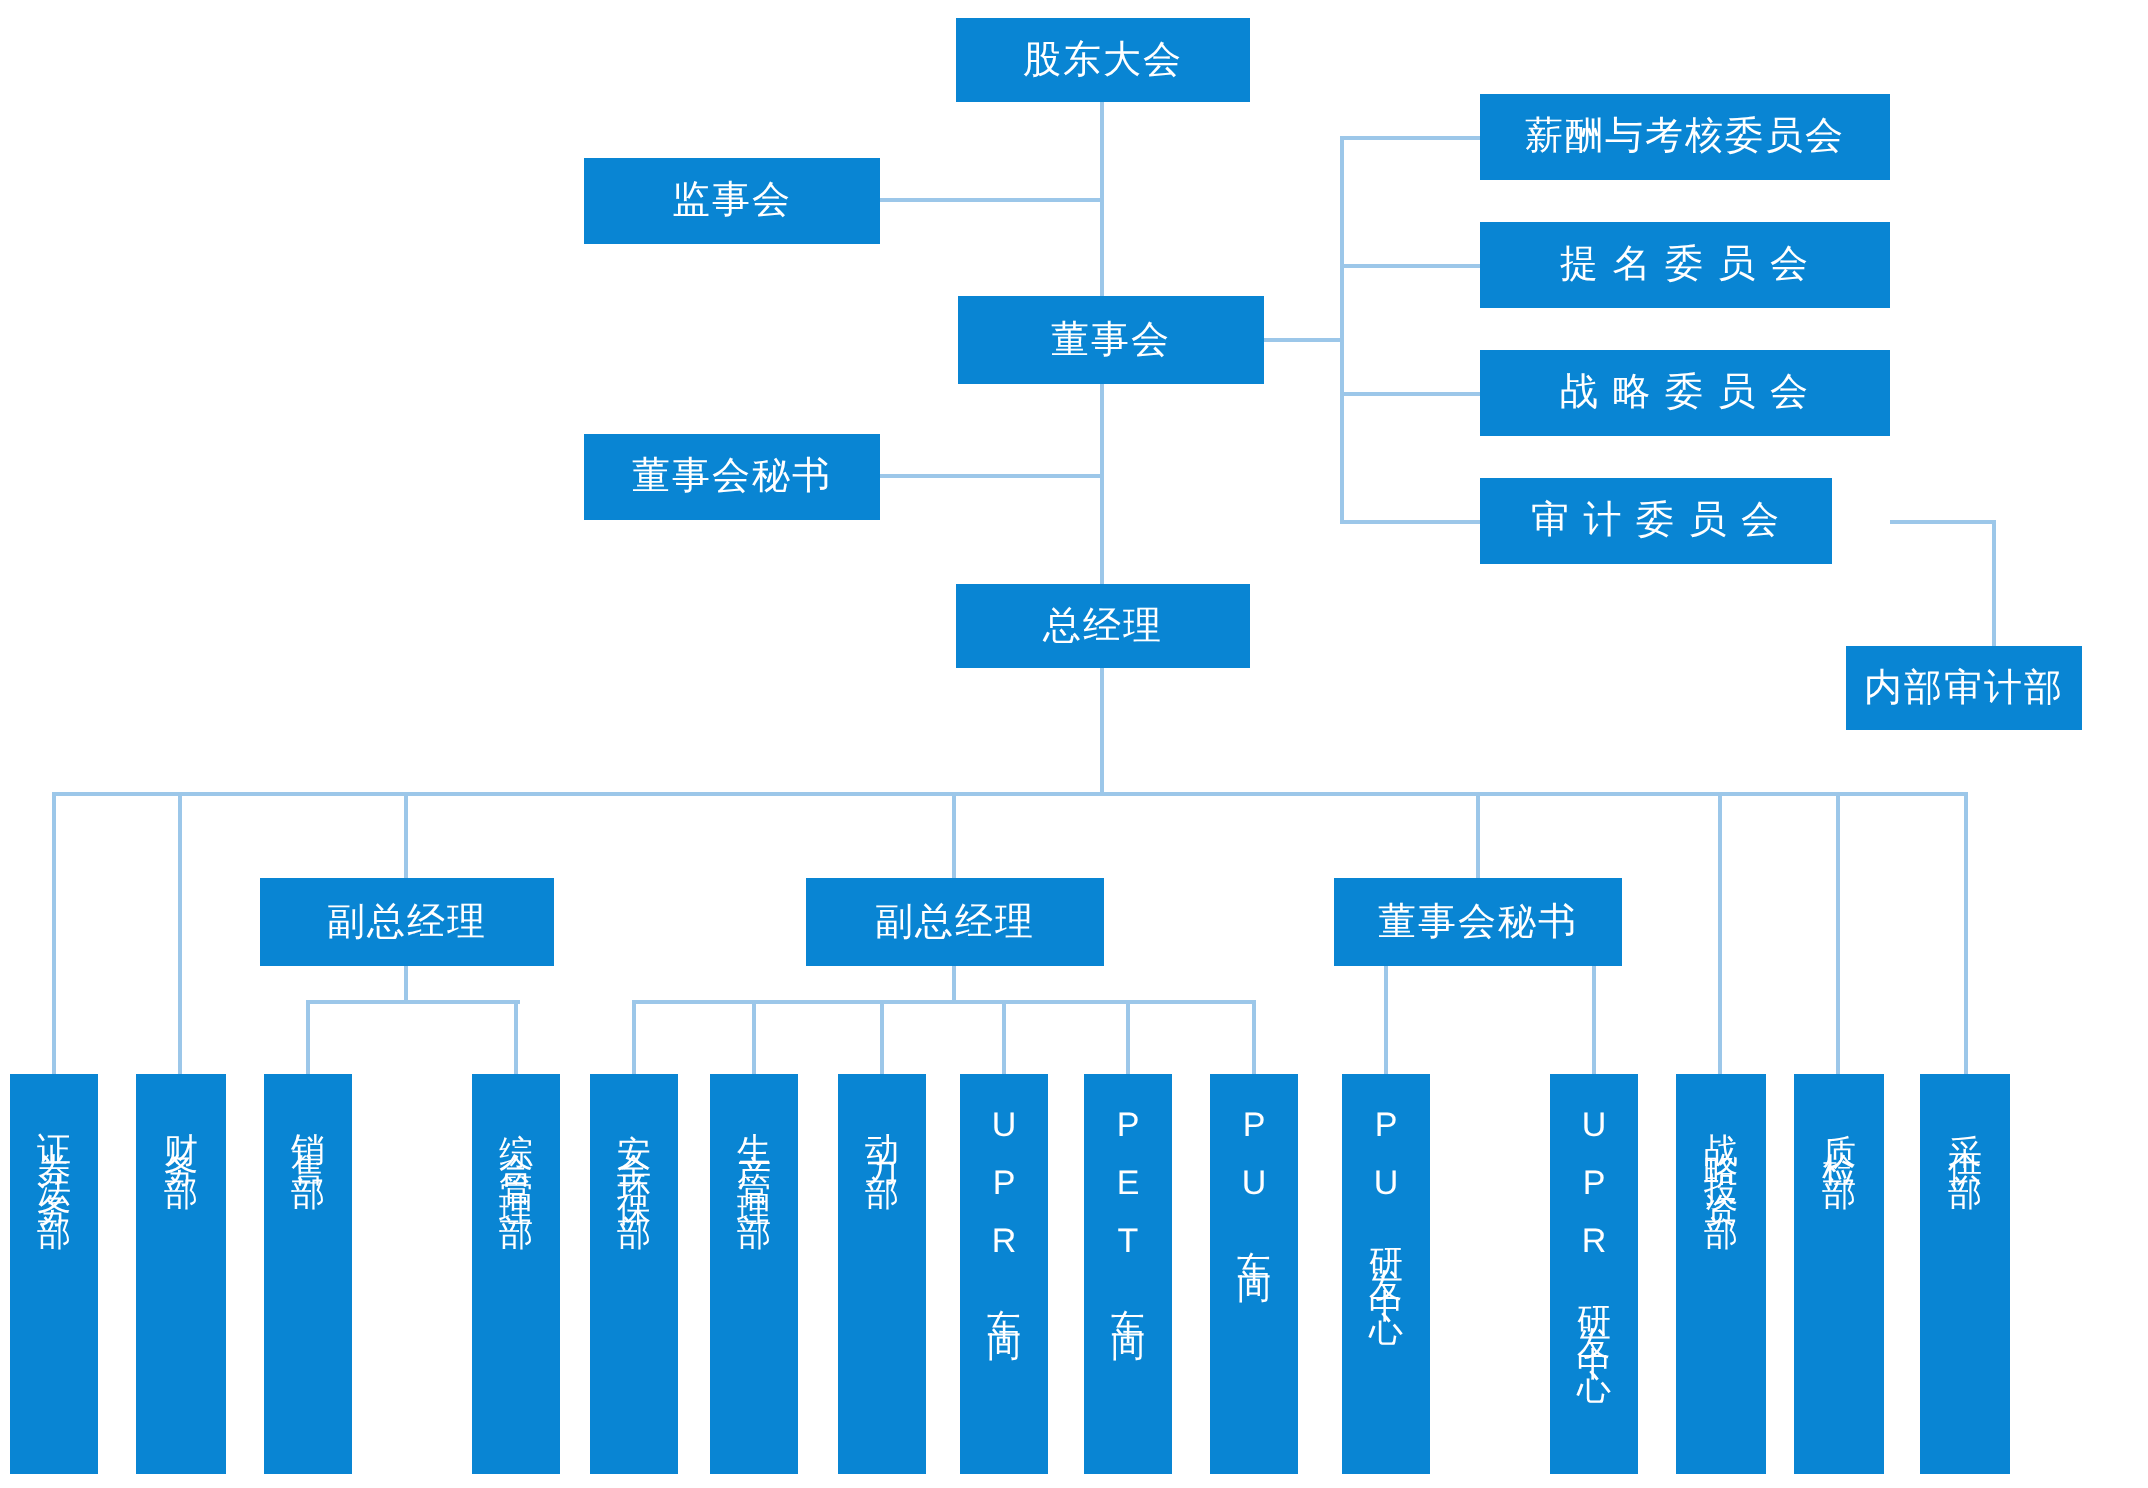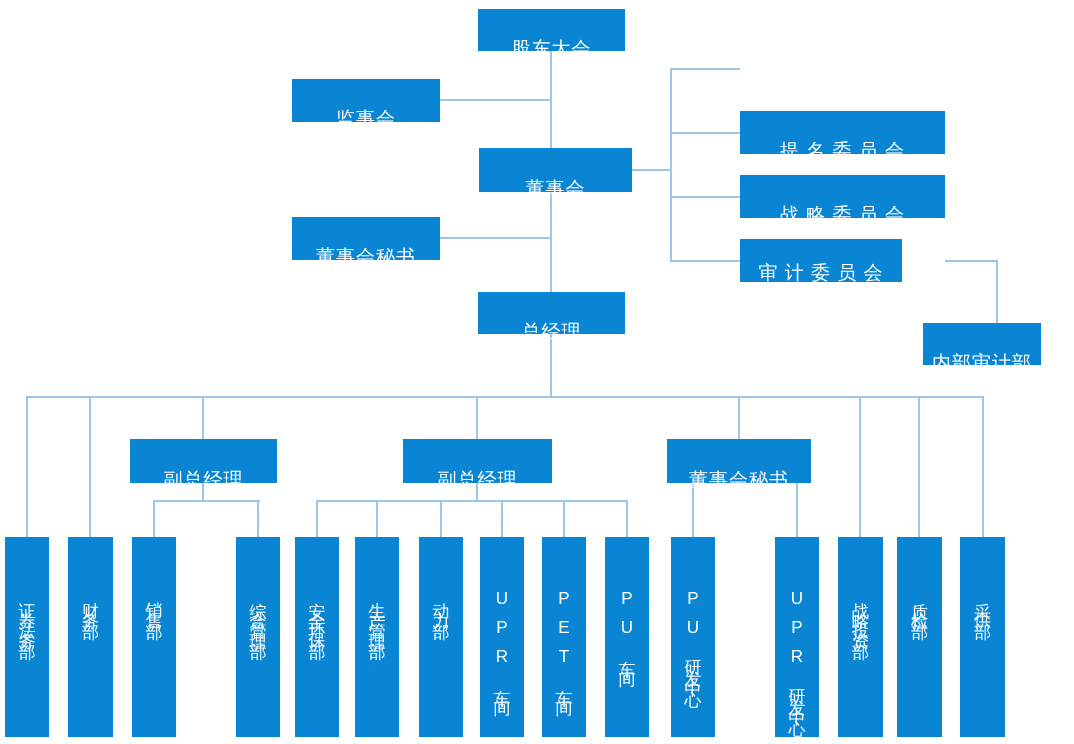--- a/index.html
+++ b/index.html
@@ -26,21 +26,20 @@
     display: flex;
     align-items: center;
     justify-content: center;
     box-sizing: border-box;
   }
   .node .node-label {
     font-size: 19px;
     letter-spacing: 1px;
     white-space: pre;
     line-height: 1;
-    margin-top: 36px;
   }
   .node.vertical {
     align-items: flex-start;
     padding-top: 16px;
   }
   .node.vertical .node-label {
     writing-mode: vertical-rl;
     text-orientation: upright;
     font-size: 17px;
     letter-spacing: 10px;
@@ -95,27 +94,30 @@
     <div class="connector v" style="left: 796px; top: 483px; height: 54px;"></div>
     <div class="node" style="left: 478px; top: 9px; width: 147px; height: 42px;">
       <span class="node-label">股东大会</span>
     </div>
     <div class="node" style="left: 292px; top: 79px; width: 148px; height: 43px; text-align: right;">
       <span class="node-label">监事会</span>
     </div>
     <div class="node" style="left: 479px; top: 148px; width: 153px; height: 44px;">
       <span class="node-label">董事会</span>
     </div>
+    <div class="node" style="left: 740px; top: 47px; width: 205px; height: 43px;">
+      <span class="node-label">薪酬与考核委员会</span>
+    </div>
     <div class="node" style="left: 740px; top: 111px; width: 205px; height: 43px;">
       <span class="node-label">提 名 委 员 会</span>
     </div>
     <div class="node" style="left: 740px; top: 175px; width: 205px; height: 43px;">
       <span class="node-label">战 略 委 员 会</span>
     </div>
-    <div class="node" style="left: 740px; top: 239px; width: 162px; height: 43px; align-items: flex-end;">
+    <div class="node" style="left: 740px; top: 239px; width: 176px; height: 43px;">
       <span class="node-label">审 计 委 员 会</span>
     </div>
     <div class="node" style="left: 292px; top: 217px; width: 148px; height: 43px;">
       <span class="node-label">董事会秘书</span>
     </div>
     <div class="node" style="left: 478px; top: 292px; width: 147px; height: 42px;">
       <span class="node-label">总经理</span>
     </div>
     <div class="node" style="left: 923px; top: 323px; width: 118px; height: 42px;">
       <span class="node-label">内部审计部</span>

